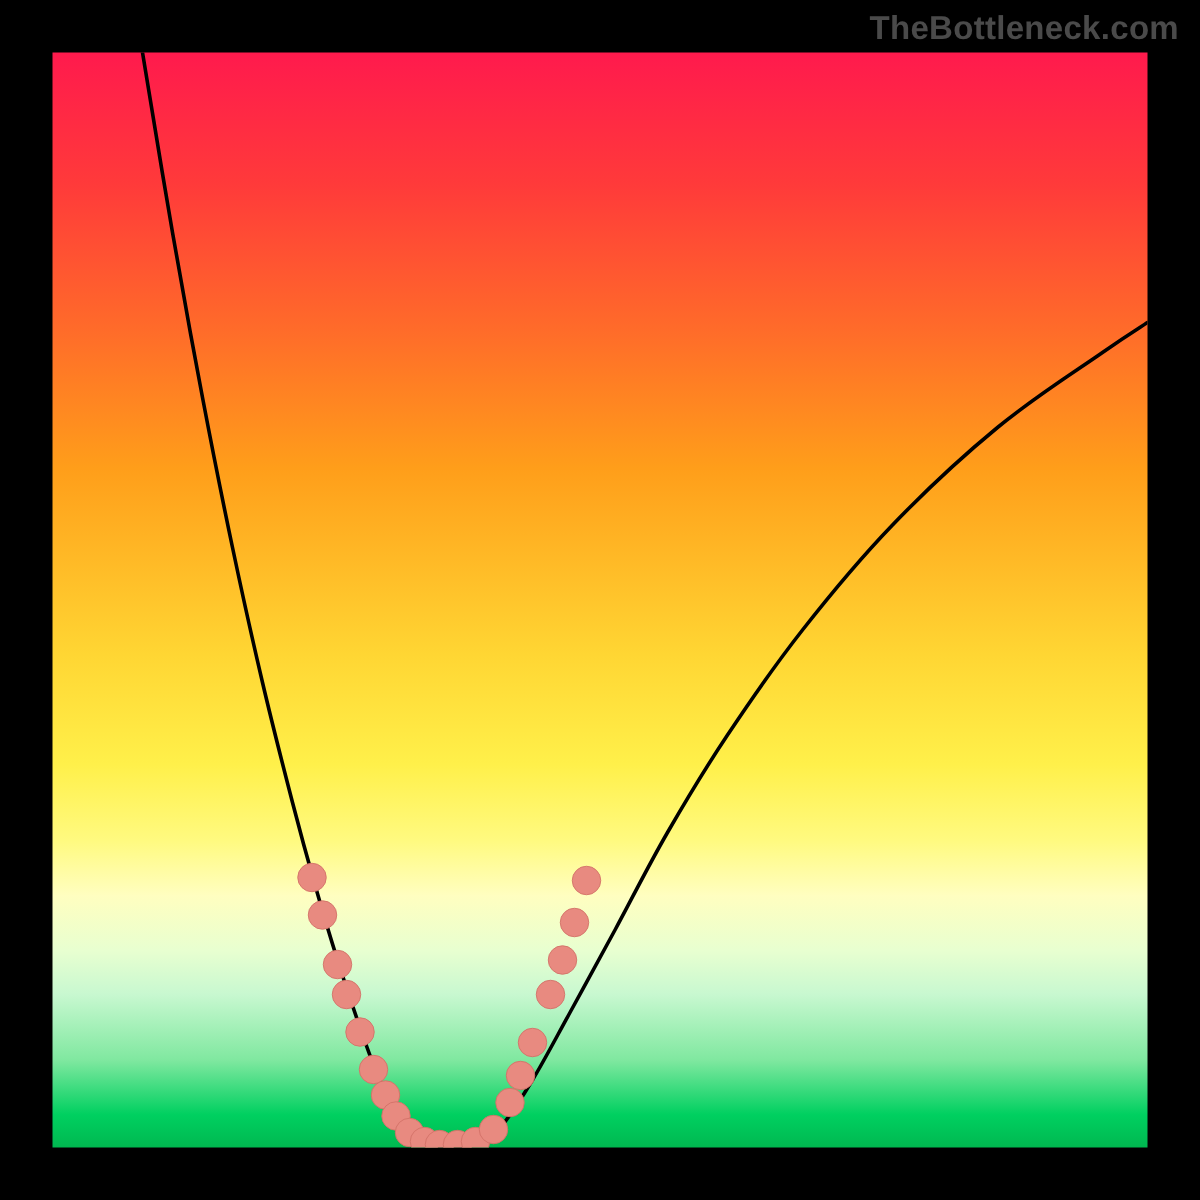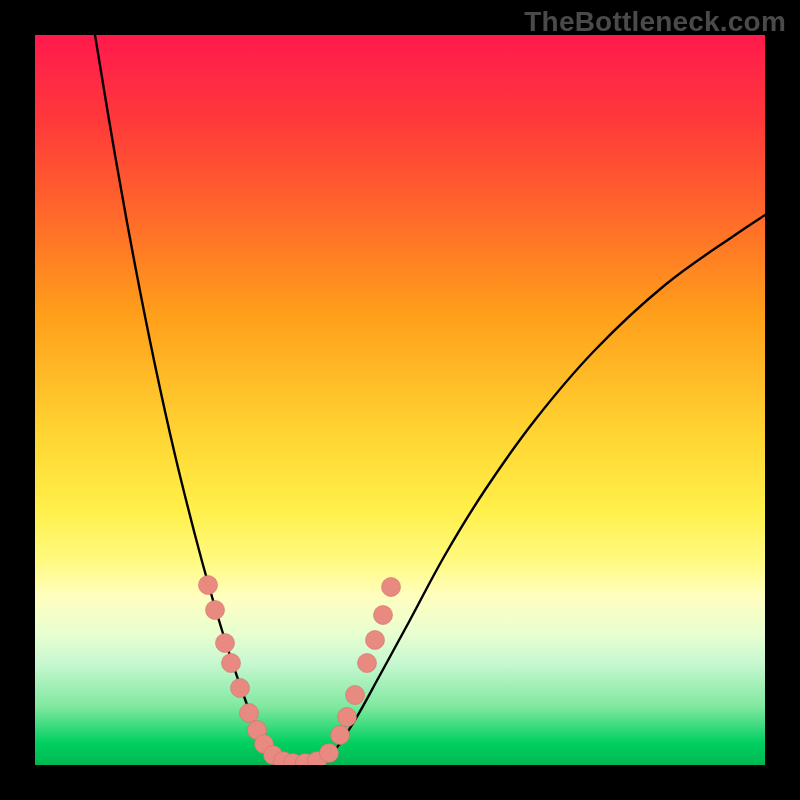--- a/index.html
+++ b/index.html
@@ -38,21 +38,21 @@
       #80e8a0 92%,
       #00d060 97%,
       #00b850 100%
     );
   }
   .watermark {
     position: absolute;
     top: 6px;
     right: 14px;
     font-family: Arial, Helvetica, sans-serif;
-    font-size: 28px;
+    font-size: 22px;
     font-weight: 600;
     color: #4a4a4a;
     letter-spacing: 0.2px;
   }
   svg.curve {
     position: absolute;
     top: 0;
     left: 0;
     width: 730px;
     height: 730px;

